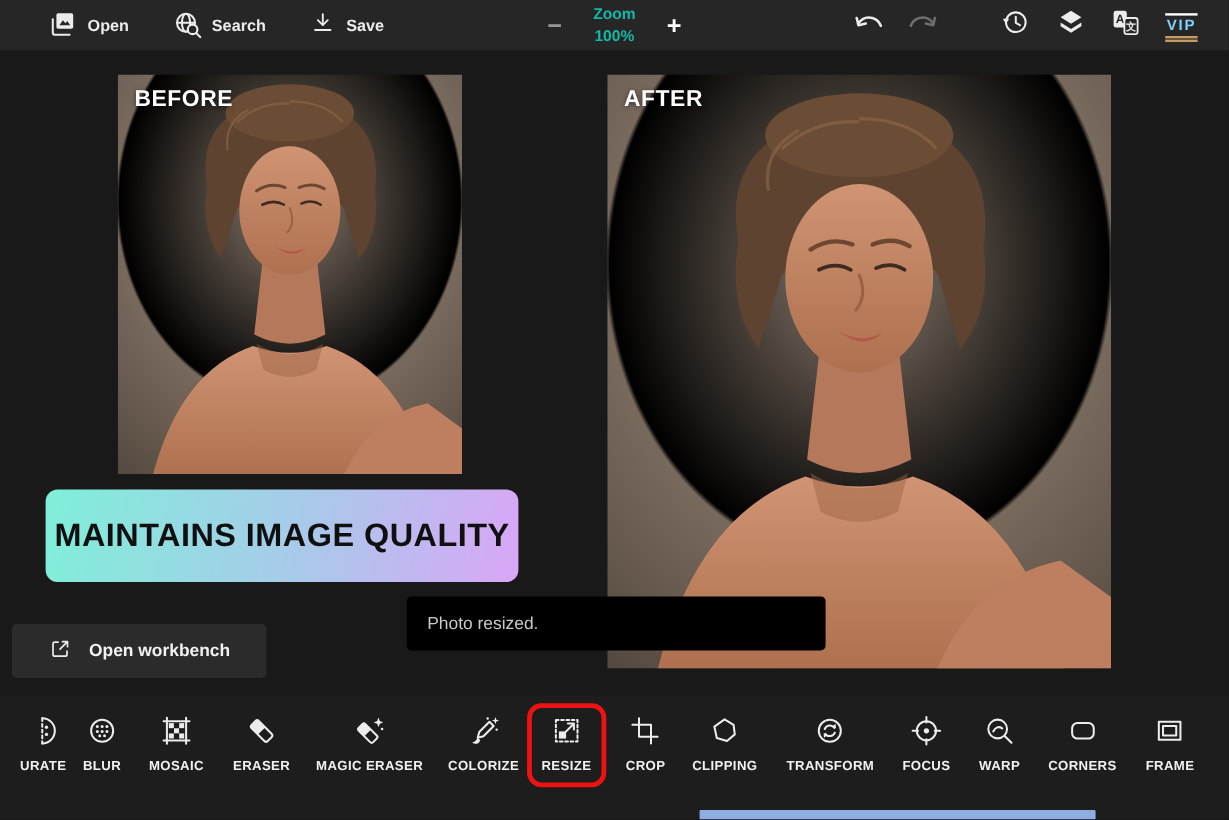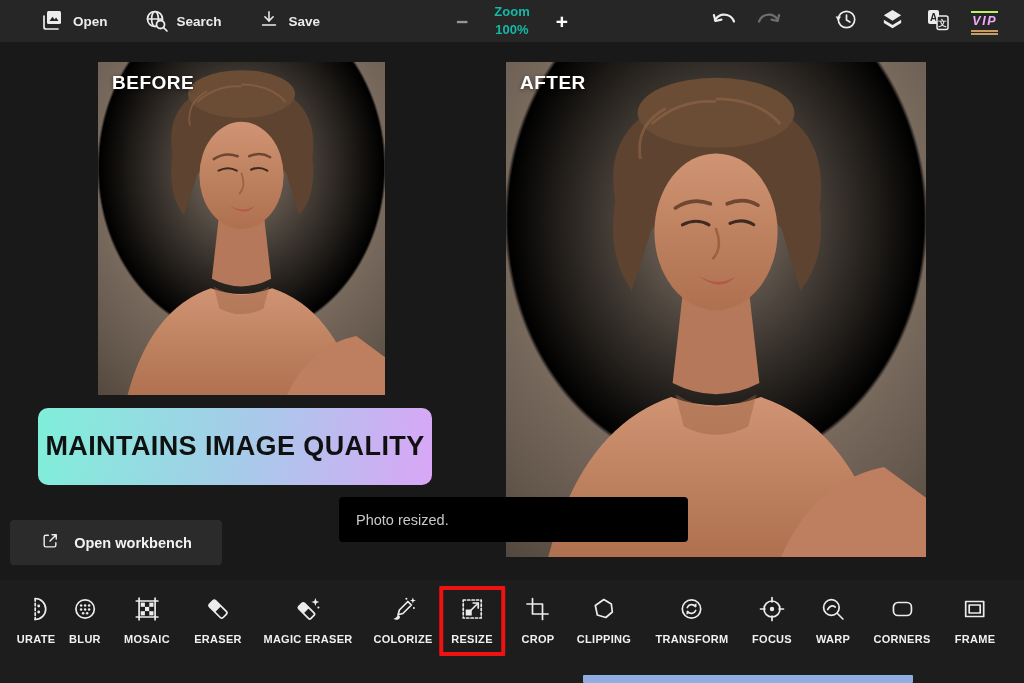--- a/index.html
+++ b/index.html
@@ -14,23 +14,23 @@
   .tb-btn { display:flex; align-items:center; gap:9px; color:#ececec;
             font-size:13.5px; font-weight:bold; cursor:pointer; }
   .tb-center { position:absolute; left:50%; top:0; height:42px; transform:translateX(-50%);
                display:flex; align-items:center; gap:26px; }
   .zoom-sign { font-size:21px; font-weight:bold; line-height:1; cursor:pointer; }
   .zoom-minus { color:#969696; }
   .zoom-plus { color:#ffffff; }
   .zoom-stack { text-align:center; color:#14b8a6; font-size:13px; font-weight:bold; line-height:1.35; }
   .tb-right { margin-left:auto; display:flex; align-items:center; gap:21px; padding-right:26px; }
   .gap-lg { margin-right:30px; }
-  .vip { color:#f0abfc; font-size:12.5px; font-weight:800; letter-spacing:1.5px;
-         border-top:2px solid #bef264; border-bottom:2px solid #c79b61;
-         padding:1px 1px 2px; position:relative; cursor:pointer;font-style:italic; }
+  .vip { color:#7dd3fc; font-size:12.5px; font-weight:800; letter-spacing:1.5px;
+         border-top:2px solid #ffffff; border-bottom:2px solid #c79b61;
+         padding:1px 1px 2px; position:relative; cursor:pointer; }
   .vip::after { content:''; position:absolute; left:0; right:0; bottom:-5px;
                 height:2px; background:#c79b61; }
 
   
   .canvas { position:absolute; top:42px; left:0; width:1024px; height:538px;
             background:#191919; z-index:1; }
   .photo { position:absolute; overflow:hidden; }
   .photo svg { display:block; width:100%; height:100%; }
   .photo-before { left:98px;  top:20px; width:287px; height:333px; }
   .photo-after  { left:506px; top:20px; width:420px; height:495px; }
@@ -52,21 +52,21 @@
                font-weight:bold; cursor:pointer; z-index:6; }
 
   
   .bottombar { position:absolute; top:580px; left:0; width:1024px; height:103px;
                background:#1d1d1d; z-index:20;padding-left:40px; }
   .tool { position:absolute; top:16px; transform:translateX(-50%);
           display:flex; flex-direction:column; align-items:center; gap:11px;
           color:#f1f1f1; font-size:11px; font-weight:bold; letter-spacing:.3px;
           white-space:nowrap; cursor:pointer; }
   .tool svg { display:block; }
-  .tool.hl { top:6px; border:4px solid #ee1212; padding:6px 8px 7px; border-radius:1px; }
+  .tool.hl { top:6px; border:4px solid #ee1212; padding:6px 8px 7px; border-radius:12px; }
   .hscroll { position:absolute; left:583px; bottom:0; width:330px; height:8px;
              background:#8fade0; border-radius:1px; cursor:pointer; }
 
   .ic { stroke:#ececec; stroke-width:1.7; fill:none; stroke-linecap:round; stroke-linejoin:round; }
   .icf { fill:#ececec; stroke:none; }
 </style>
 </head>
 <body>
 
 <div class="app">

